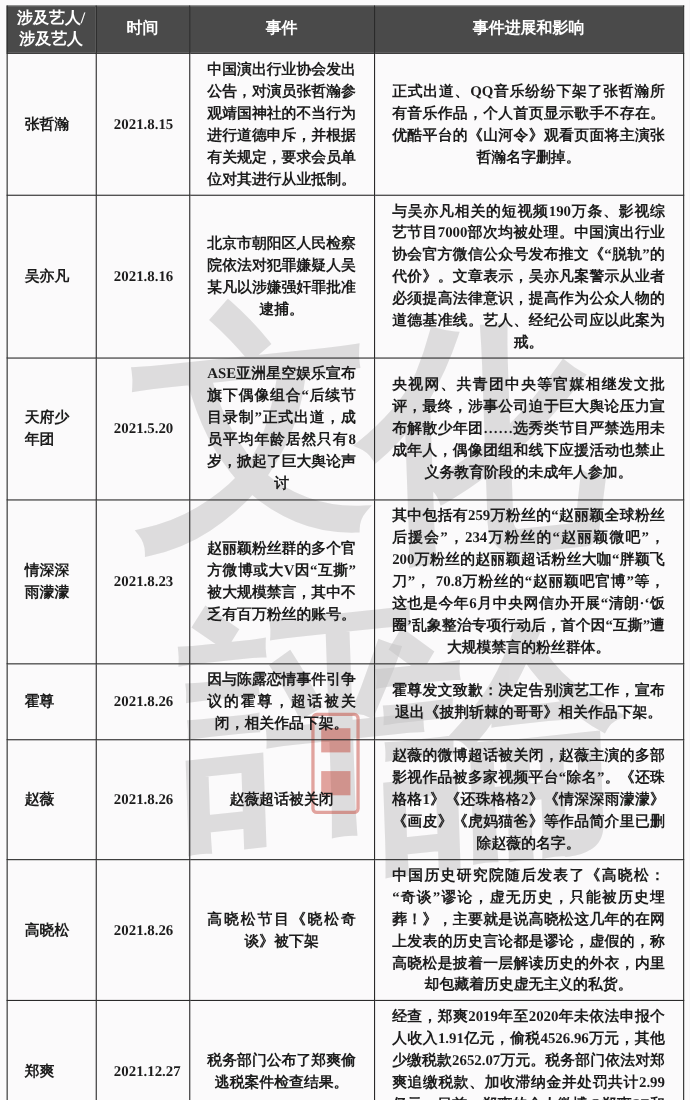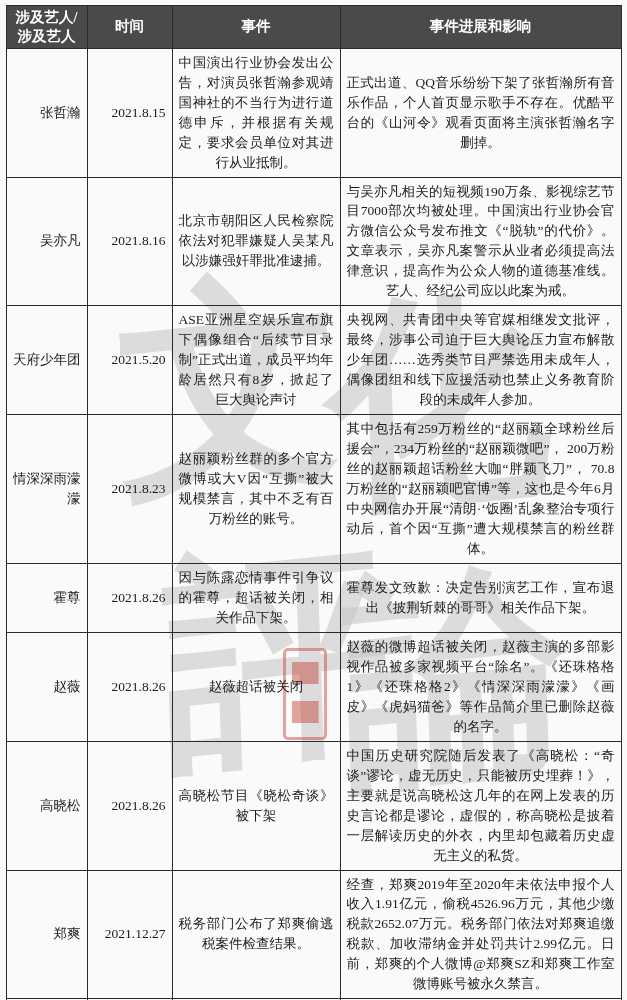--- a/index.html
+++ b/index.html
@@ -57,38 +57,39 @@
     position:relative;z-index:2;
     width:615px;
     margin:5px auto 0 auto;
     border-collapse:collapse;
     table-layout:fixed;
   }
   th,td{
     border:1px solid var(--border-color);
     color:var(--text-color);
     vertical-align:middle;
-    padding:4px 6px;
+    padding:4px 16px;
+    font-weight:bold;
   }
   th{
     background:var(--header-bg);
     color:var(--header-text);
     font-size:14.5px;
     font-weight:bold;
     text-align:center;
     height:40px;
     line-height:1.3;
     padding:2px 4px;
   }
   td{
     font-size:13.5px;
     line-height:1.48;
     background:transparent;
   }
-  td.c-artist,td.c-date{text-align:right;}
+  td.c-artist,td.c-date{text-align:left;}
   td.c-event,td.c-impact{
     text-align:justify;
     text-align-last:center;
   }
   tbody tr:nth-child(1){height:112px;}
   tbody tr:nth-child(2){height:112px;}
   tbody tr:nth-child(3){height:98px;}
   tbody tr:nth-child(4){height:135px;}
   tbody tr:nth-child(5){height:57px;}
   tbody tr:nth-child(6){height:90px;}

